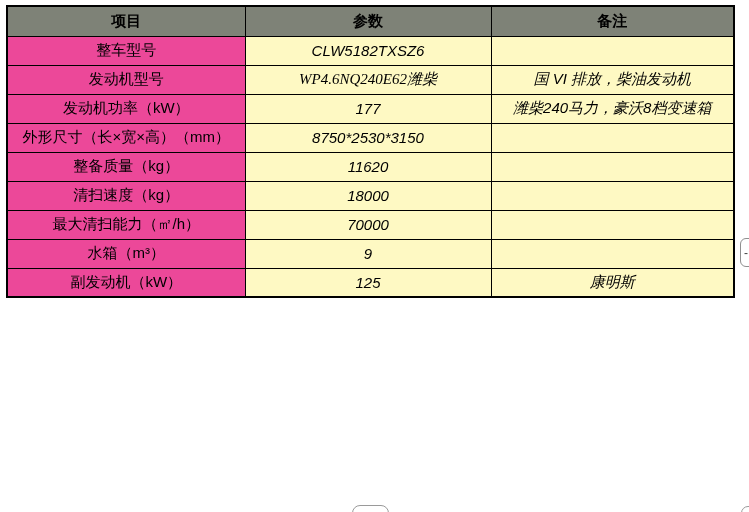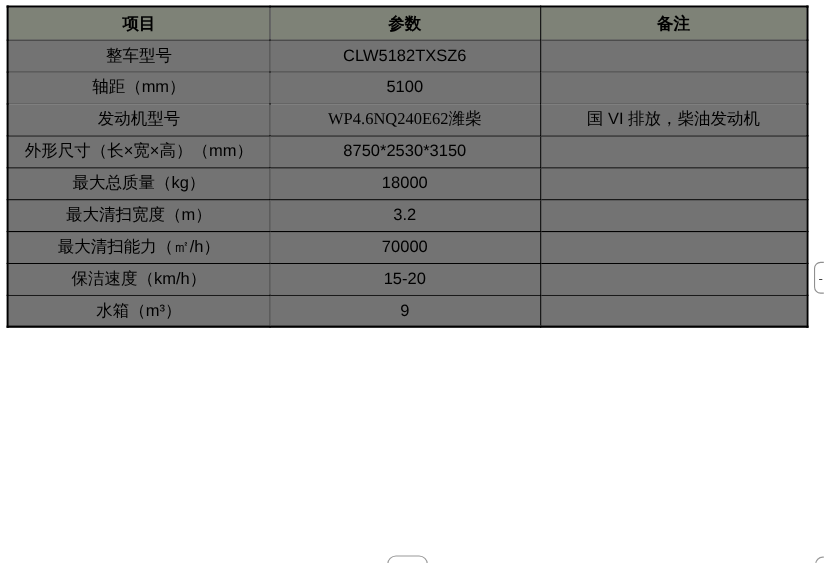--- a/index.html
+++ b/index.html
@@ -29,26 +29,27 @@
   }
   thead tr{height:30px;}
   tbody tr{height:29px;}
   th.hdr{
     background:#7e8277;
     color:#000000;
     font-weight:bold;
     font-size:15px;
   }
   td.item{
-    background:#737373;
+    background:#ec4899;
     color:#000000;
   }
   td.param, td.remark{
-    background:#737373;
+    background:#fef9c3;
     color:#000000;
+    font-style:italic;
   }
   td.latin-serif{
     font-family:"Liberation Serif","DejaVu Serif",serif;
   }
   
   .flyout{
     position:absolute;
     left:740px;top:238px;
     width:22px;height:29px;
     background:#ffffff;
@@ -95,58 +96,58 @@
         <th class="hdr">备注</th>
       </tr>
     </thead>
     <tbody>
       <tr>
         <td class="item">整车型号</td>
         <td class="param">CLW5182TXSZ6</td>
         <td class="remark"></td>
       </tr>
       <tr>
-        <td class="item">轴距（mm）</td>
-        <td class="param">5100</td>
-        <td class="remark"></td>
-      </tr>
-      <tr>
         <td class="item">发动机型号</td>
         <td class="param latin-serif">WP4.6NQ240E62潍柴</td>
         <td class="remark">国 VI 排放，柴油发动机</td>
+      </tr>
+      <tr>
+        <td class="item">发动机功率（kW）</td>
+        <td class="param">177</td>
+        <td class="remark">潍柴240马力，豪沃8档变速箱</td>
       </tr>
       <tr>
         <td class="item">外形尺寸（长×宽×高）（mm）</td>
         <td class="param">8750*2530*3150</td>
         <td class="remark"></td>
       </tr>
       <tr>
-        <td class="item">最大总质量（kg）</td>
-        <td class="param">18000</td>
+        <td class="item">整备质量（kg）</td>
+        <td class="param">11620</td>
         <td class="remark"></td>
       </tr>
       <tr>
-        <td class="item">最大清扫宽度（m）</td>
-        <td class="param">3.2</td>
+        <td class="item">清扫速度（kg）</td>
+        <td class="param">18000</td>
         <td class="remark"></td>
       </tr>
       <tr>
         <td class="item">最大清扫能力（㎡/h）</td>
         <td class="param">70000</td>
         <td class="remark"></td>
       </tr>
       <tr>
-        <td class="item">保洁速度（km/h）</td>
-        <td class="param">15-20</td>
+        <td class="item">水箱（m³）</td>
+        <td class="param">9</td>
         <td class="remark"></td>
       </tr>
       <tr>
-        <td class="item">水箱（m³）</td>
-        <td class="param">9</td>
-        <td class="remark"></td>
+        <td class="item">副发动机（kW）</td>
+        <td class="param">125</td>
+        <td class="remark">康明斯</td>
       </tr>
     </tbody>
   </table>
 
   <div class="flyout">
     <span>-</span>
   </div>
   <div class="pill pill-bottom"></div>
   <div class="pill pill-corner"></div>
 

